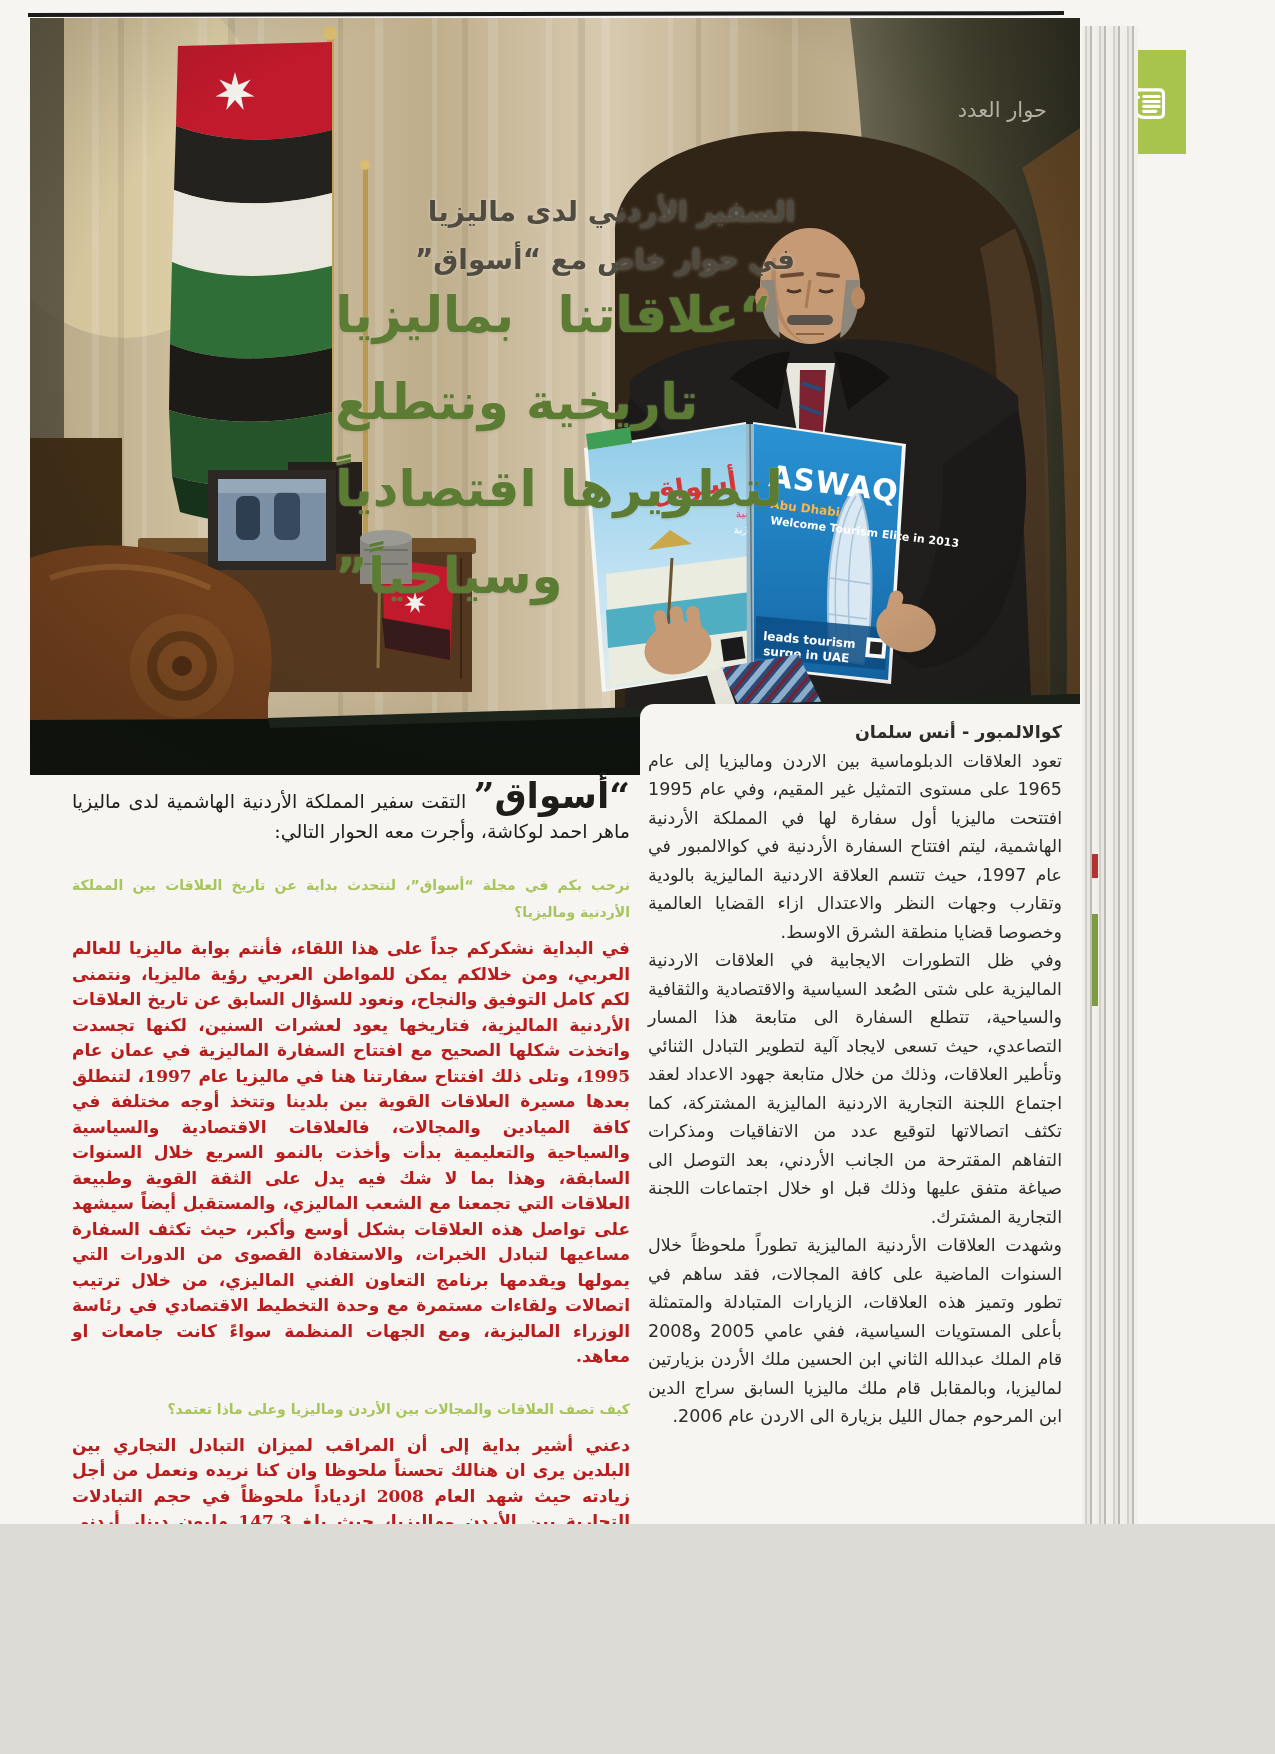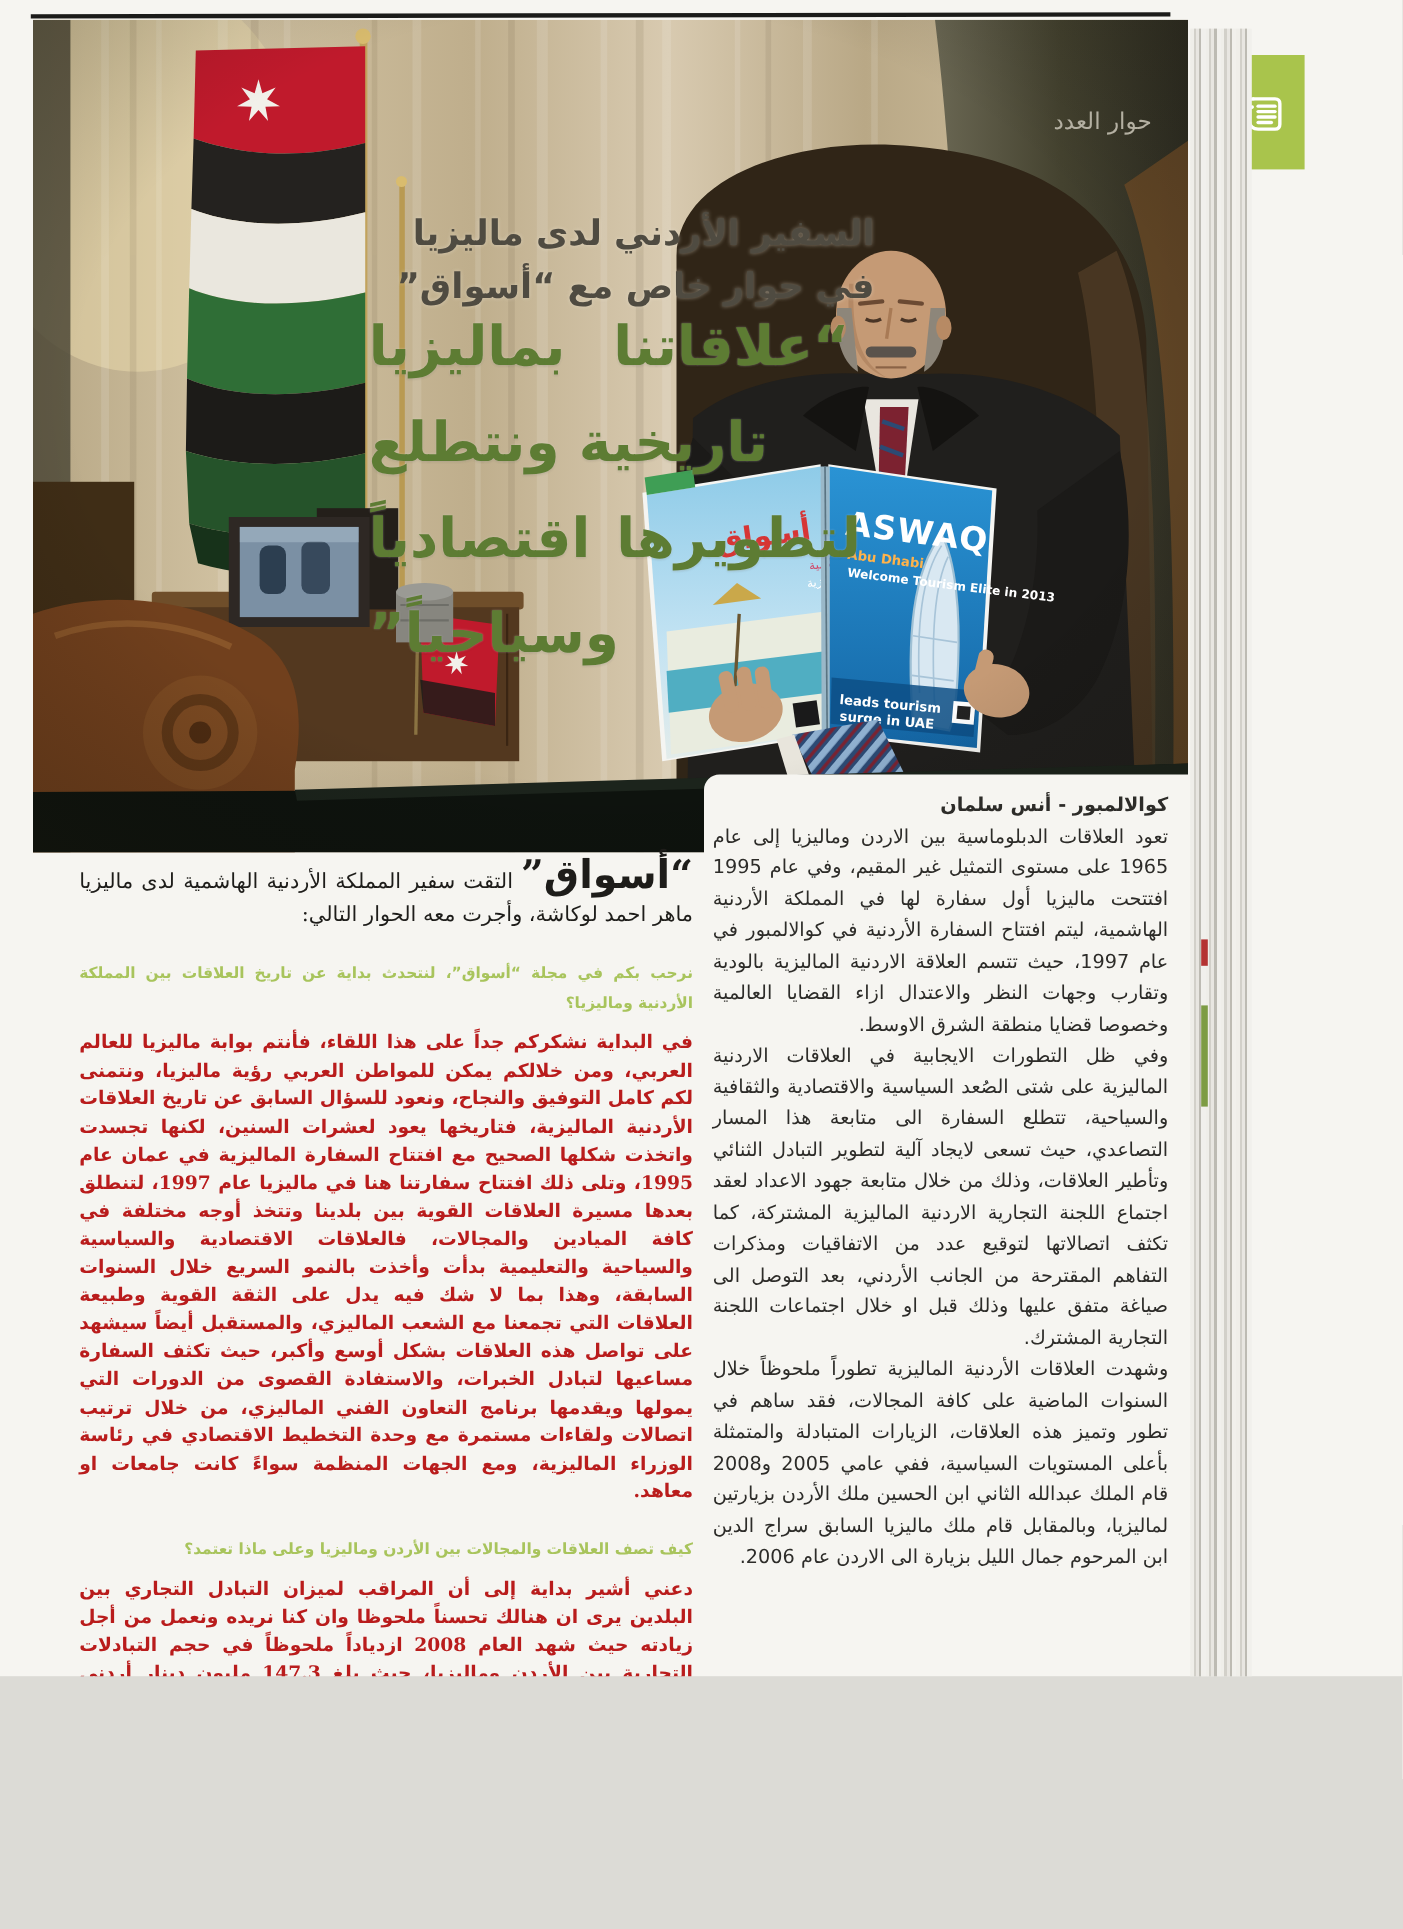--- a/index.html
+++ b/index.html
@@ -5,21 +5,21 @@
   html,body{margin:0;padding:0;background:#dcdbd6;}
   .scan{position:relative;width:1275px;height:1524px;background:#f6f5f1;overflow:hidden;
         font-family:"DejaVu Sans",sans-serif;}
   .topline{position:absolute;left:28px;top:12px;width:1036px;height:4px;background:#1b1b19;transform:rotate(-.1deg);}
   .photo-wrap{position:absolute;left:30px;top:18px;width:1050px;height:757px;}
   .photo-wrap svg{display:block;width:100%;height:100%;}
   .section-label{position:absolute;top:98px;right:228px;direction:rtl;font-size:21px;color:#b4b0a2;letter-spacing:1px;}
   .green-icon{position:absolute;left:1108px;top:50px;width:78px;height:104px;background:#a9c44c;
               display:flex;align-items:center;justify-content:center;}
   .kicker{position:absolute;top:188px;right:480px;direction:rtl;text-align:right;color:#4f4b41;
-          font-size:32px;font-weight:bold;line-height:48px;white-space:nowrap;
+          font-size:28px;font-weight:bold;line-height:48px;white-space:nowrap;
           text-shadow:0 0 4px rgba(242,236,220,.45);}
   .headline{position:absolute;top:272px;right:480px;direction:rtl;text-align:left;color:#5d7c33;
             font-size:50px;font-weight:800;line-height:87px;white-space:nowrap;
             text-shadow:0 0 2px rgba(255,255,255,.35),0 1px 2px rgba(40,40,20,.18);}
   .headline .l1{word-spacing:26px;}
   .headline .l2{margin-right:97px;}
   .headline .l3{word-spacing:6px;}
   .headline .l4{margin-right:74px;}
   .whitebox{position:absolute;left:640px;top:704px;width:442px;height:80px;background:#f6f5f1;border-radius:14px 0 0 0;}
   .col-right{position:absolute;left:648px;top:718px;width:414px;direction:rtl;text-align:justify;}

